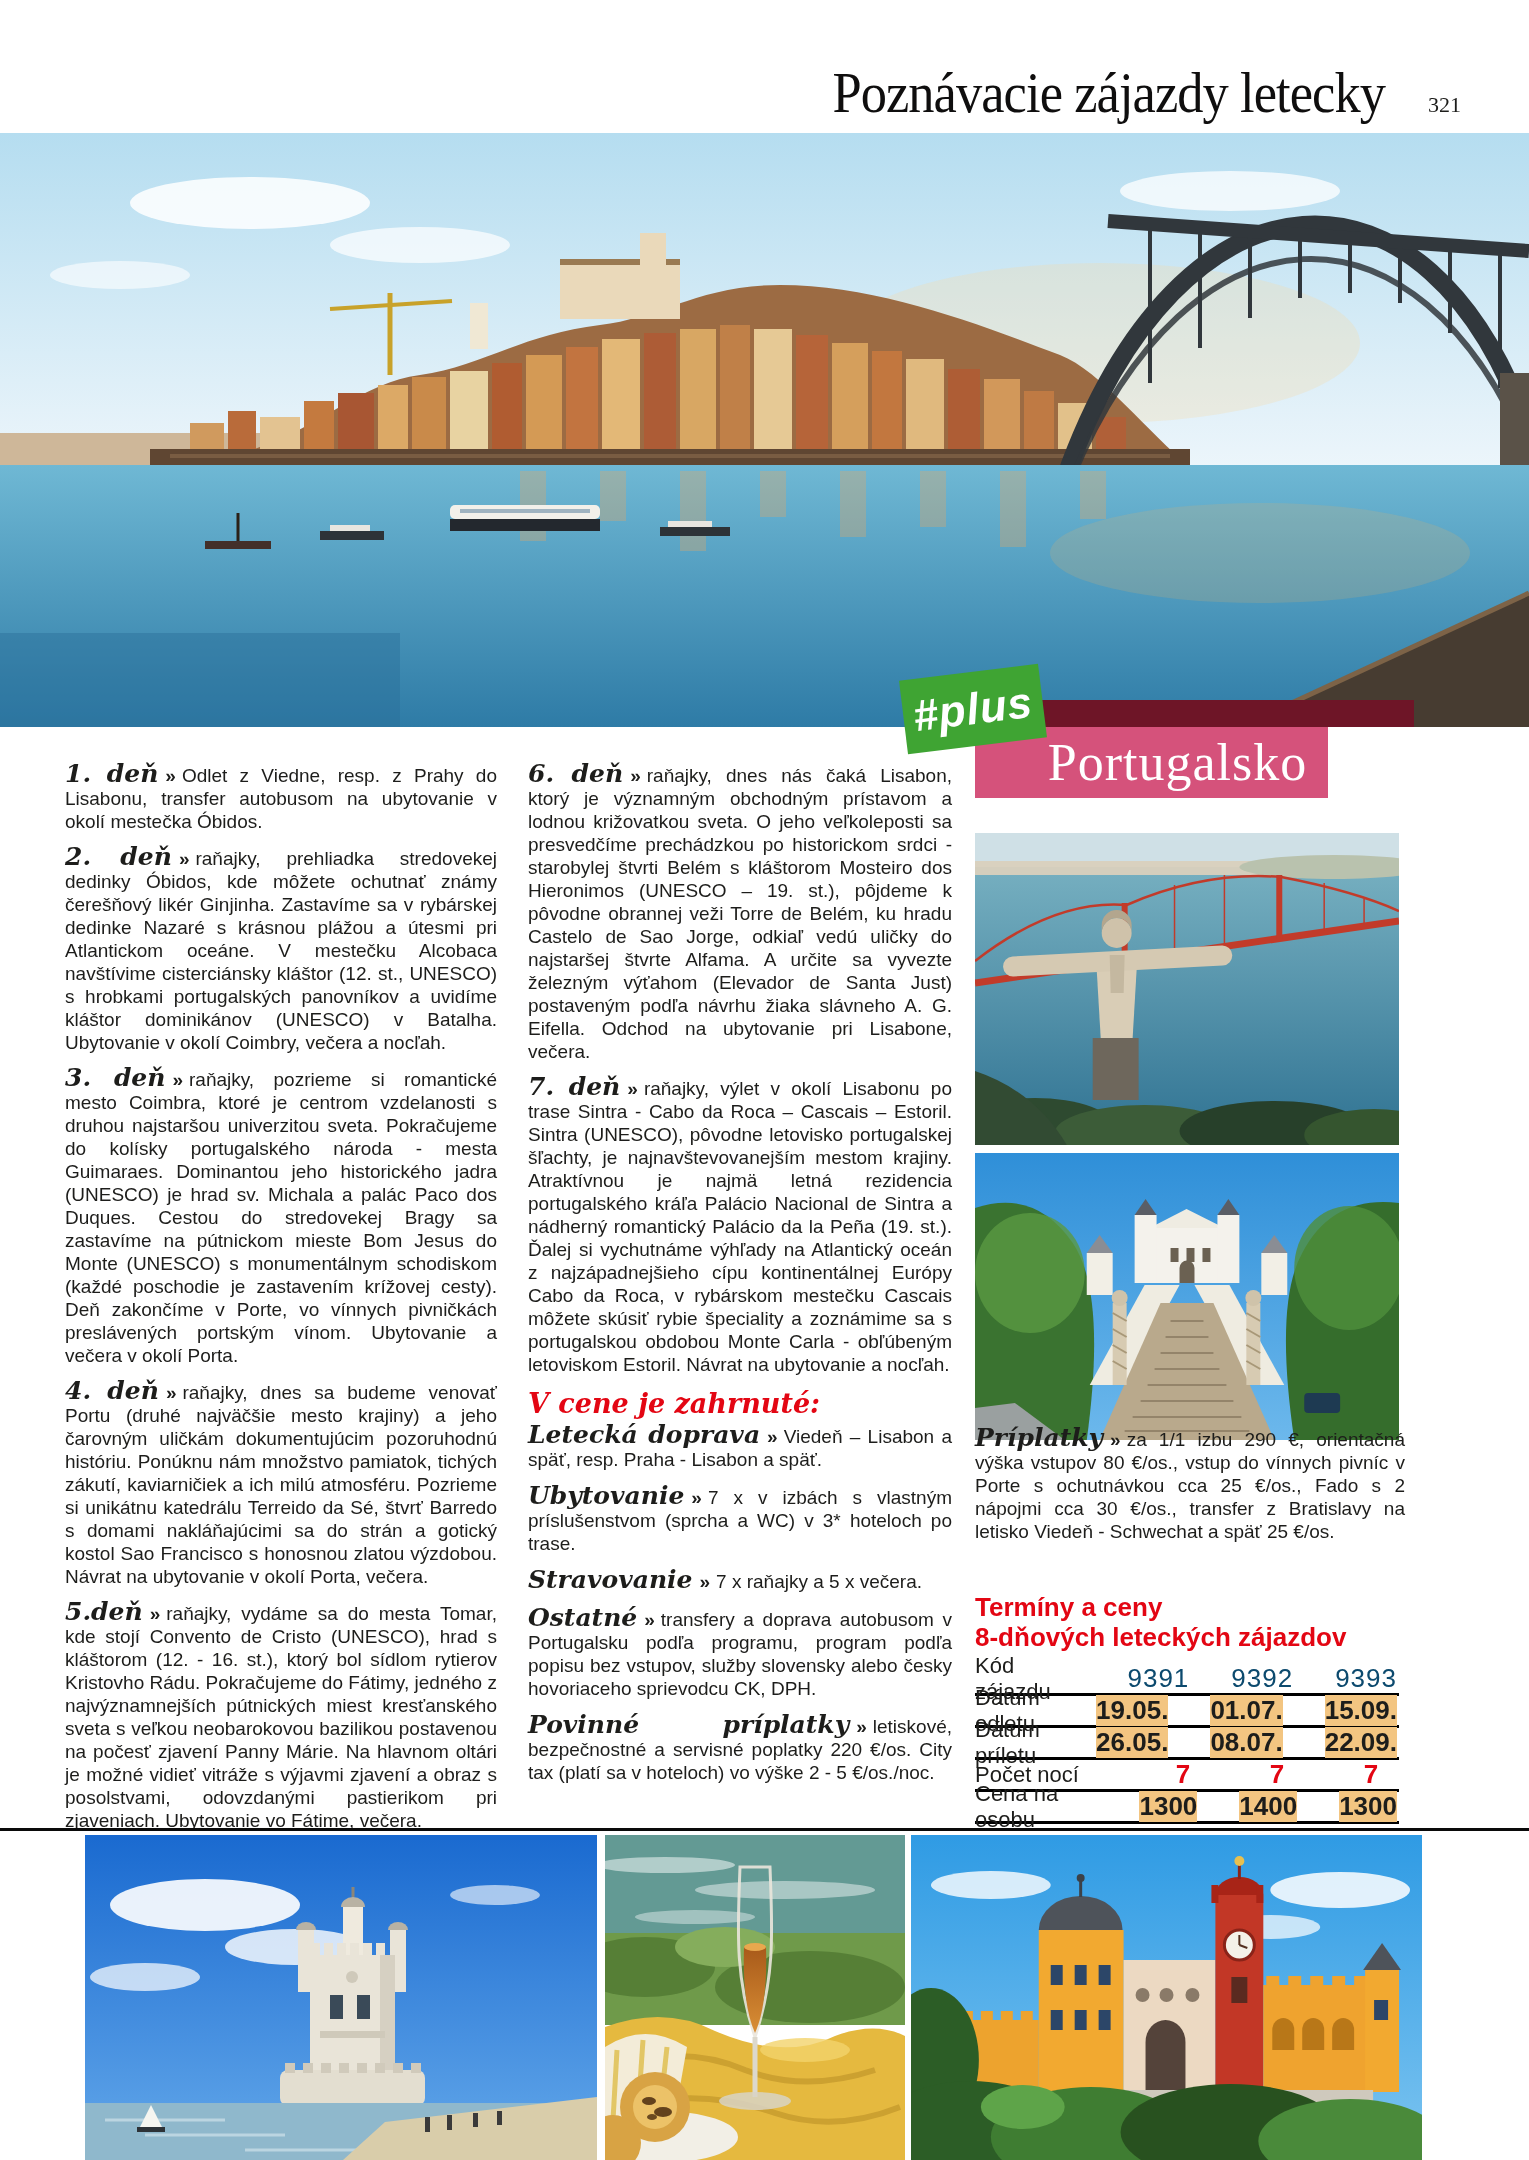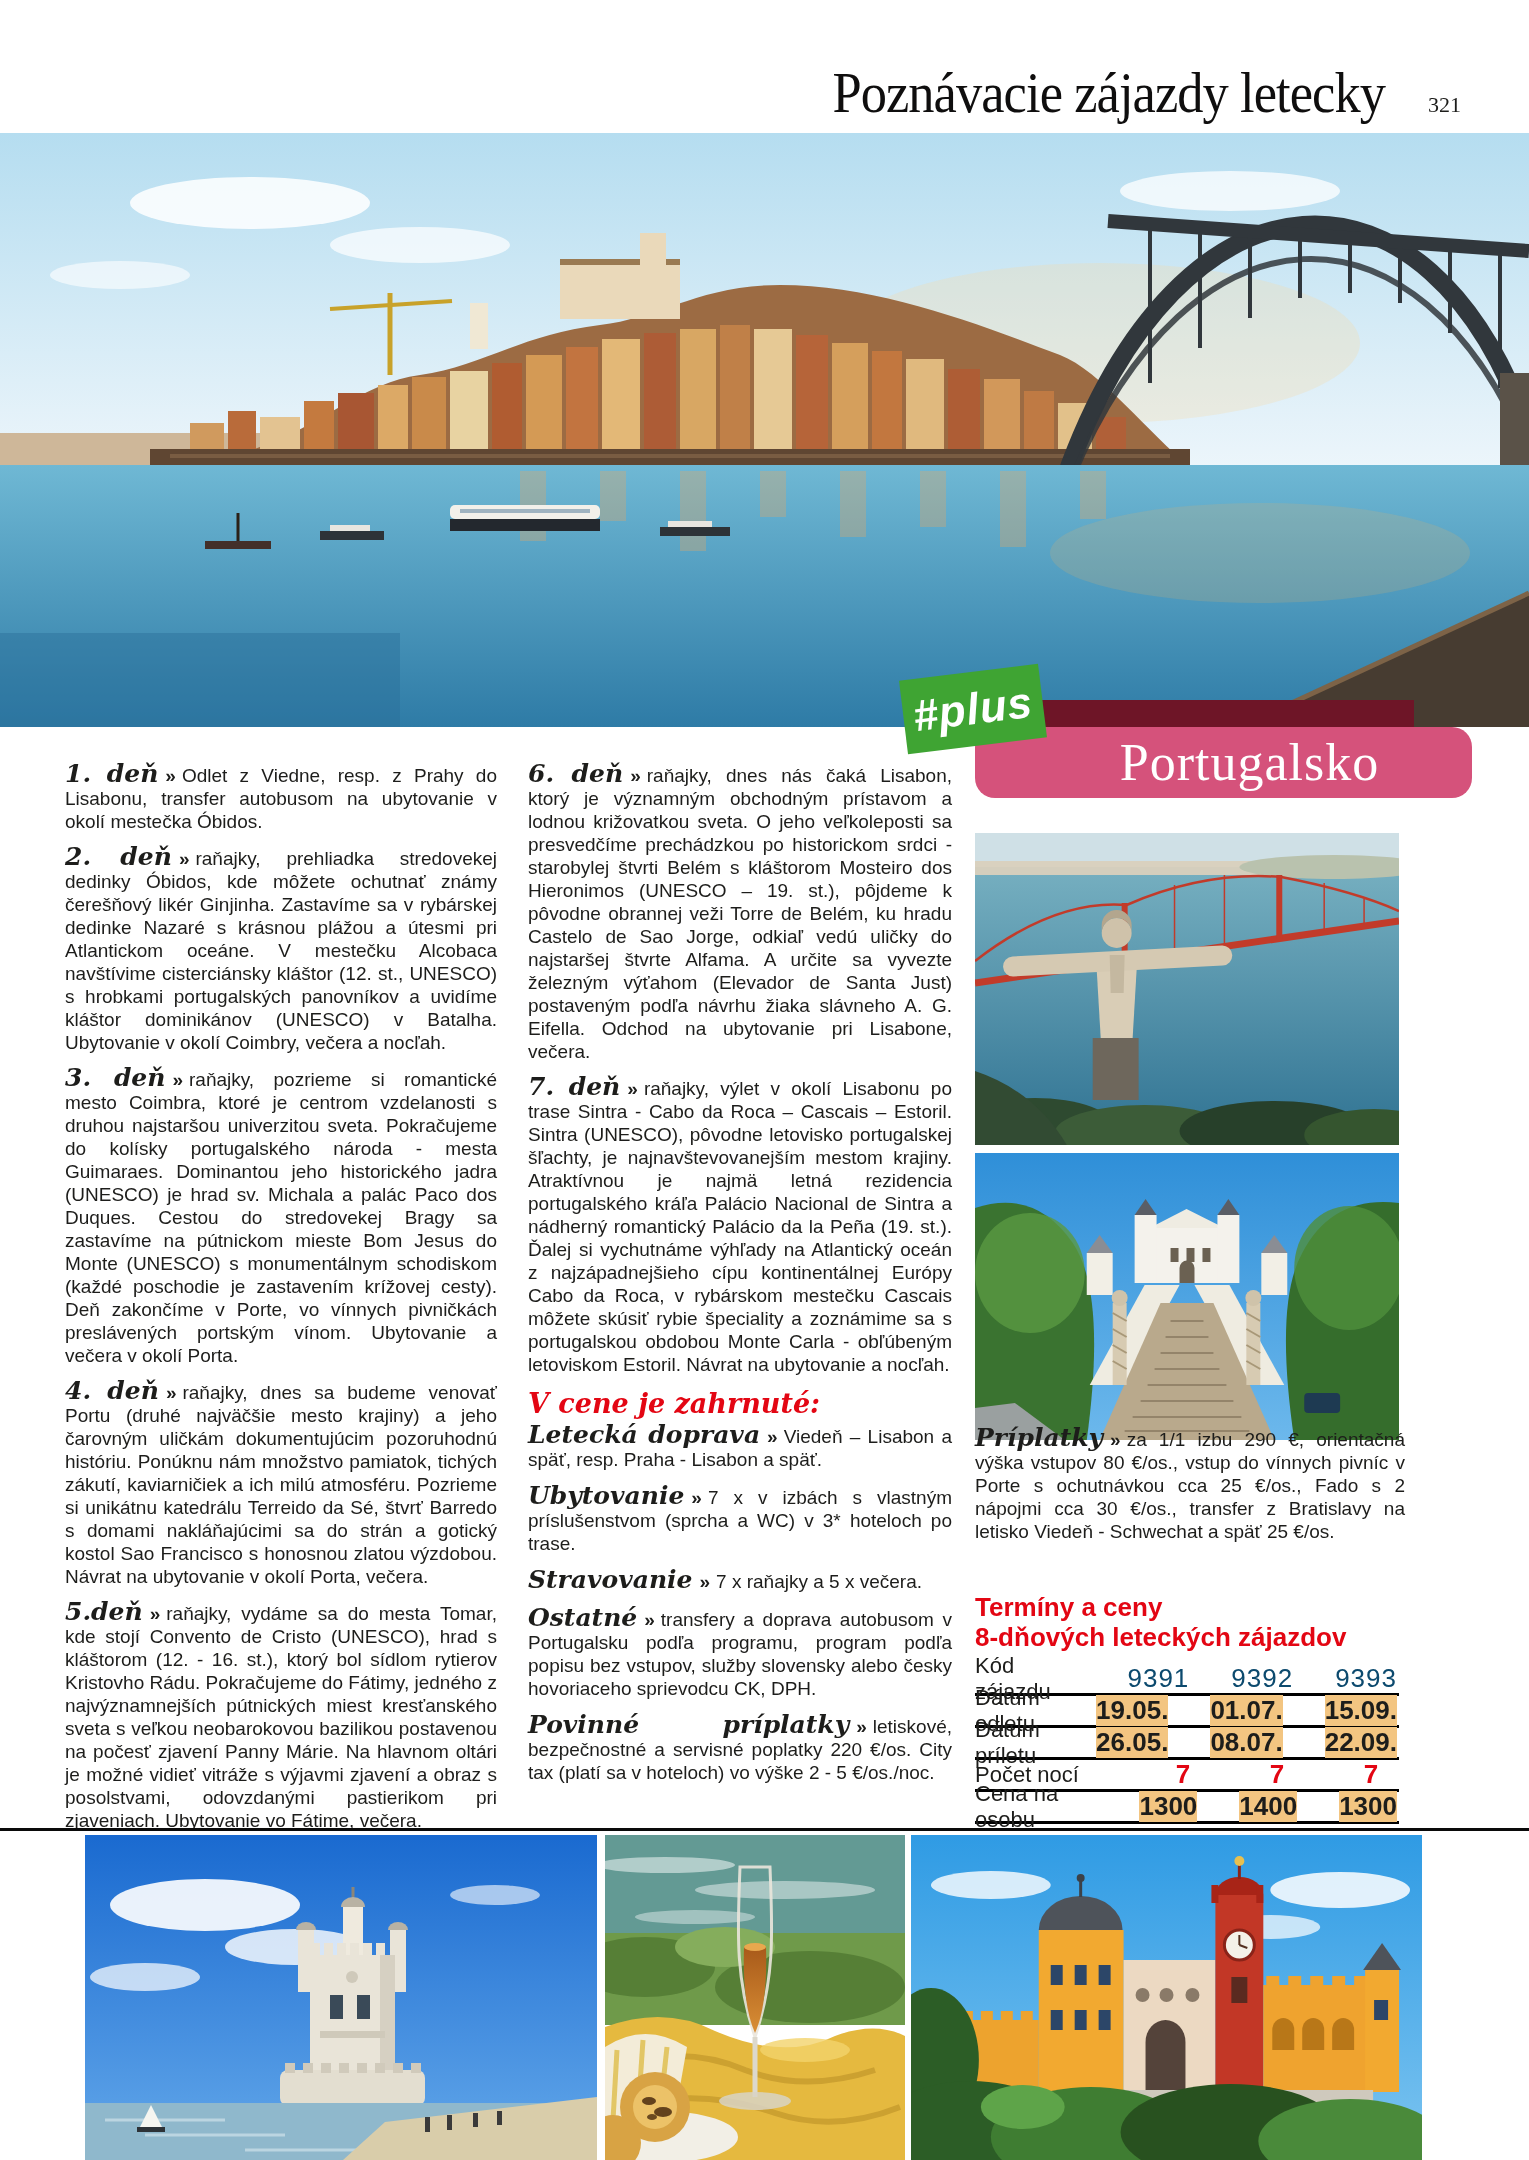--- a/index.html
+++ b/index.html
@@ -13,22 +13,22 @@
     font-size:22px;color:#1d1d1b;}
   
   .hero{position:absolute;top:133px;left:0;width:1529px;height:594px;overflow:hidden;}
   .hero svg{display:block;width:100%;height:100%;}
   
   .plus-badge{position:absolute;top:672px;left:903px;width:140px;height:74px;background:#3fa433;
     transform:rotate(-7deg);display:flex;align-items:center;justify-content:center;z-index:6;}
   .plus-badge span{color:#fff;font-weight:bold;font-style:italic;font-size:44px;
     font-family:"Liberation Sans",sans-serif;letter-spacing:1px;}
   .banner-dark{position:absolute;top:700px;left:1040px;width:374px;height:27px;background:#6e1527;z-index:4;}
-  .banner{position:absolute;top:727px;left:975px;width:497px;height:71px;background:#d5527b;z-index:5;
-    display:flex;align-items:center;justify-content:center;padding-left:52px;box-sizing:border-box;border-radius:20px;}
+  .banner{position:absolute;top:727px;left:975px;width:353px;height:71px;background:#d5527b;z-index:5;
+    display:flex;align-items:center;justify-content:center;padding-left:52px;box-sizing:border-box;}
   .banner span{font-family:"Liberation Serif",serif;font-size:52px;color:#fff;letter-spacing:1px;}
   
   .col{position:absolute;top:762px;font-size:19px;line-height:23px;text-align:justify;}
   .col1{left:65px;width:432px;}
   .col2{left:528px;width:424px;}
   .para{margin:0 0 12px 0;}
   .dlabel{font-family:"DejaVu Serif",serif;font-style:italic;font-weight:bold;font-size:25px;margin-right:7px;}
   .dsep{font-weight:bold;margin-right:6px;}
   .inc-head{font-family:"DejaVu Serif",serif;font-style:italic;font-weight:bold;font-size:27px;
     color:#e30613;margin:16px 0 8px 0;text-align:left;}

